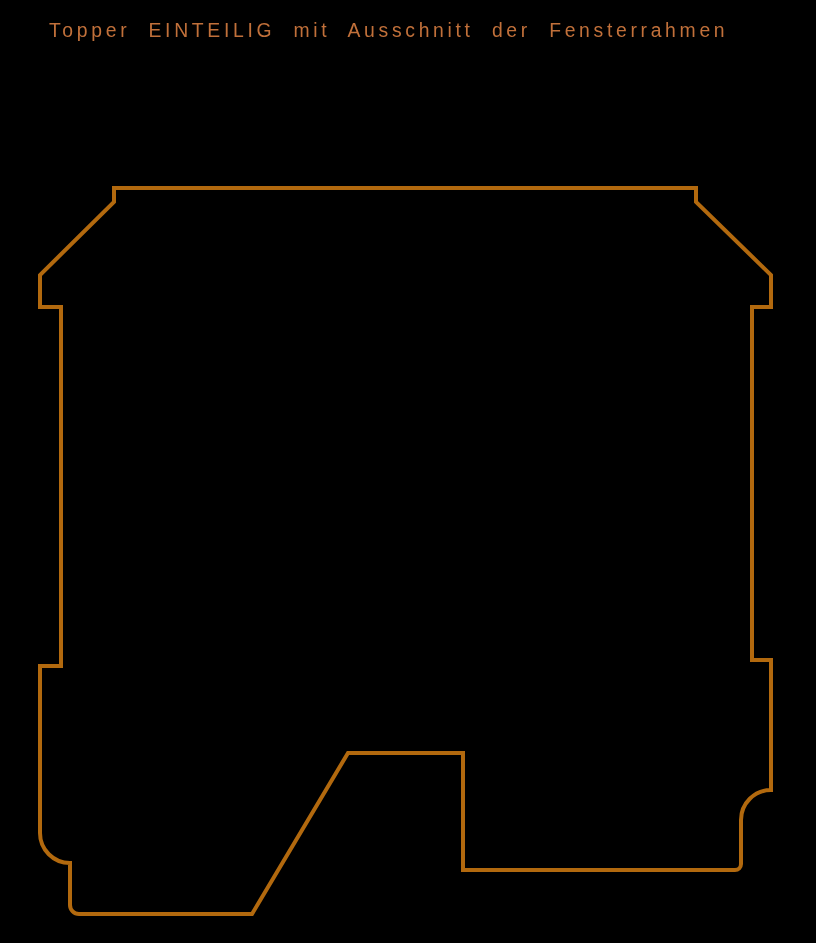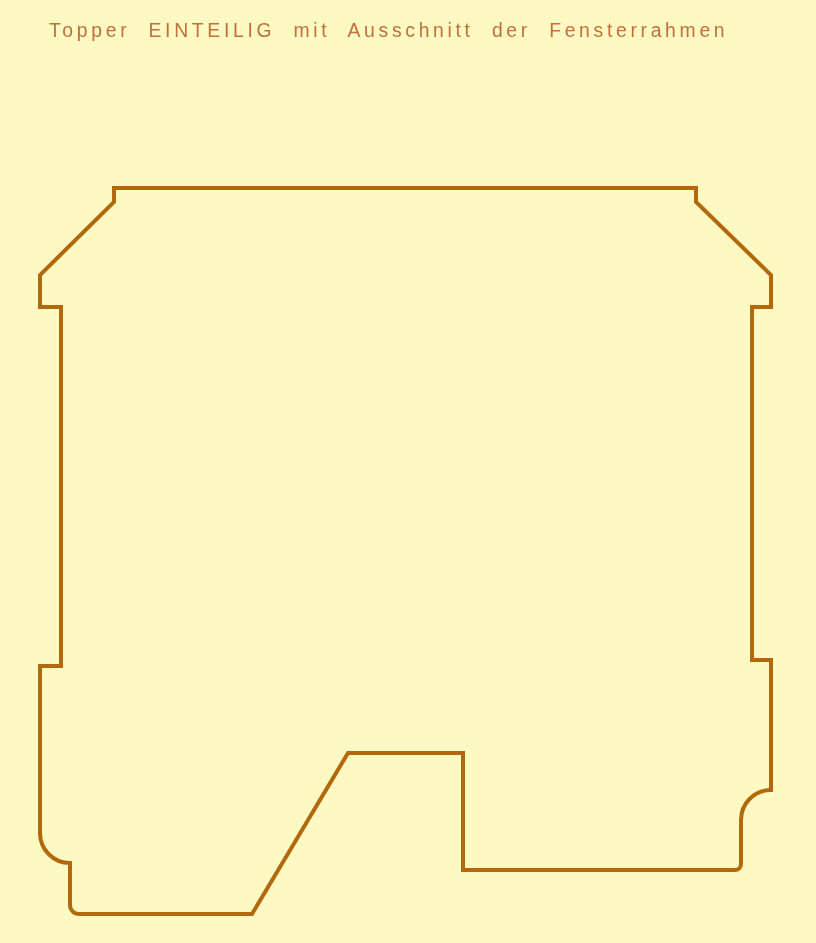--- a/index.html
+++ b/index.html
@@ -4,21 +4,21 @@
 <style>
   html, body {
     margin: 0;
     padding: 0;
     background: #ffffff;
   }
   .page {
     position: relative;
     width: 816px;
     height: 943px;
-    background: #fef9c3;
+    background: #000000;
     overflow: hidden;
     font-family: "Liberation Sans", sans-serif;
   }
   .drawing-title {
     position: absolute;
     left: 49px;
     top: 19px;
     font-size: 19px;
     font-weight: 400;
     letter-spacing: 3.6px;

